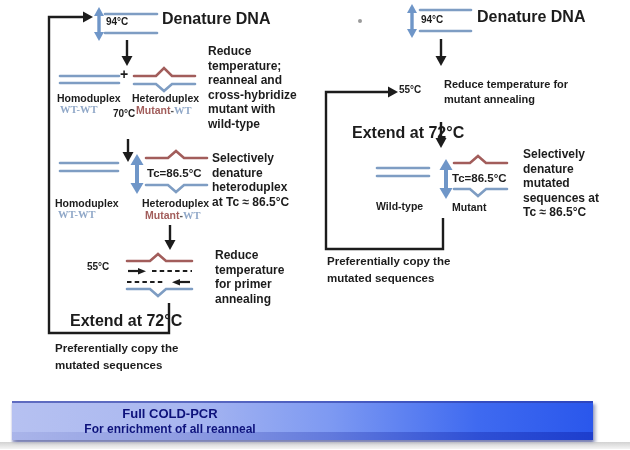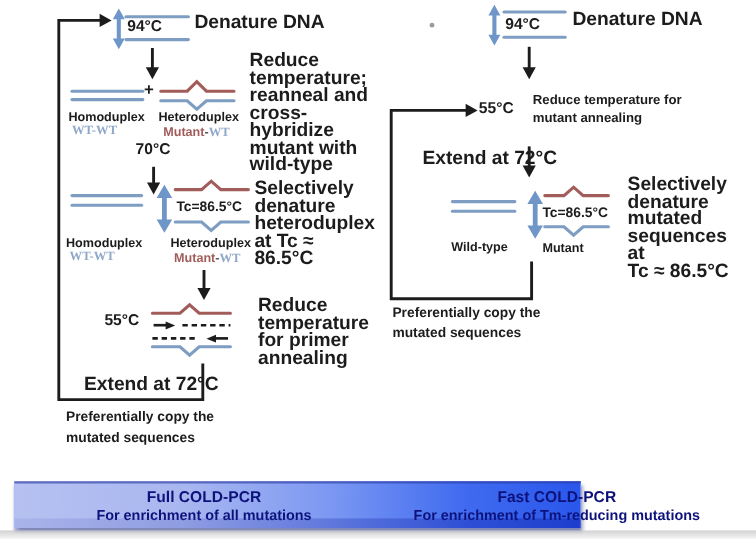--- a/index.html
+++ b/index.html
@@ -21,30 +21,30 @@
   .ba  { stroke:var(--arrow-blue); stroke-width:3.4; }
   .ba2 { stroke:var(--arrow-blue); stroke-width:4;   }
   .baf { fill:var(--arrow-blue); }
 
   
   .txt { position:absolute; font-weight:bold; color:var(--ink); white-space:pre-line; line-height:14.5px; }
   .t10 { font-size:10.5px; line-height:12px; }
   .t11 { font-size:11px; }
   .t115{ font-size:11.5px; }
   .t12 { font-size:16px; }
-  .t125{ font-size:13px; }
+  .t125{ font-size:10px; }
   .t14 { font-size:14px; }
-  .note { font-size:16px; line-height:14.5px; }
+  .note { font-size:12px; line-height:14.5px; }
   .sub-blue { color:var(--wt-text);font-family:Liberation Serif, serif; }
   .sub-red  { color:var(--mutant-text); }
   .sub-dash { color:#555555; }
 
   
   .banner {
-    position:absolute; left:12px; top:401px; width:472px; height:37px;
+    position:absolute; left:12px; top:401px; width:581px; height:37px;
     background:linear-gradient(to right, var(--banner-light) 0%, #a9b7f0 30%, #7d99f2 55%, #3f6af0 80%, var(--banner-dark) 100%);
     border-top:2px solid rgba(47,62,166,0.65);
     box-shadow:0 3px 2px rgba(40,50,140,0.40), 3px 3px 3px rgba(120,130,170,0.55);
   }
   .banner::after {
     content:""; position:absolute; left:0; right:0; bottom:0; height:8px;
     background:linear-gradient(to right, rgba(80,90,180,0.12), rgba(10,25,160,0.40));
   }
   .banner-block { position:absolute; top:3px; width:300px; text-align:center; color:var(--banner-text); font-weight:bold; }
   .banner-title { font-size:13px; line-height:16px; }
@@ -167,21 +167,21 @@
 cross-hybridize
 mutant with
 wild-type</div>
   <div class="txt t14" style="left:120px;top:67px">+</div>
 
   <div class="txt t10" style="left:57px;top:92px">Homoduplex</div>
   <div class="txt t10 sub-blue" style="left:60px;top:104px">WT-WT</div>
   <div class="txt t10" style="left:132px;top:92px">Heteroduplex</div>
   <div class="txt t10" style="left:136px;top:104px"><span class="sub-red">Mutant</span><span class="sub-dash">-</span><span class="sub-blue">WT</span></div>
 
-  <div class="txt t125" style="left:113px;top:117px">70°C</div>
+  <div class="txt t125" style="left:113px;top:107px">70°C</div>
 
   <div class="txt t10" style="left:55px;top:197px">Homoduplex</div>
   <div class="txt t10 sub-blue" style="left:58px;top:209px">WT-WT</div>
   <div class="txt t115" style="left:147px;top:166px">Tc=86.5°C</div>
   <div class="txt t10" style="left:142px;top:197px">Heteroduplex</div>
   <div class="txt t10" style="left:145px;top:209px"><span class="sub-red">Mutant</span><span class="sub-dash">-</span><span class="sub-blue">WT</span></div>
   <div class="txt note" style="left:212px;top:151px;width:100px">Selectively
 denature
 heteroduplex
 at Tc ≈ 86.5°C</div>
@@ -210,22 +210,18 @@
 sequences at
 Tc ≈ 86.5°C</div>
   <div class="txt t115" style="left:327px;top:253px;line-height:16.5px">Preferentially copy the
 mutated sequences</div>
 
   <div class="stray"></div>
 
   <div class="banner">
     <div class="banner-block" style="left:8px">
       <div class="banner-title">Full COLD-PCR</div>
-      <div class="banner-sub">For enrichment of all mutations</div>
-    </div>
-    <div class="banner-block" style="left:302px">
-      <div class="banner-title">Fast COLD-PCR</div>
-      <div class="banner-sub">For enrichment of Tm-reducing mutations</div>
+      <div class="banner-sub">For enrichment of all reanneal</div>
     </div>
   </div>
   <div class="photo-edge"></div>
 
 </div>
 
 </body></html>

